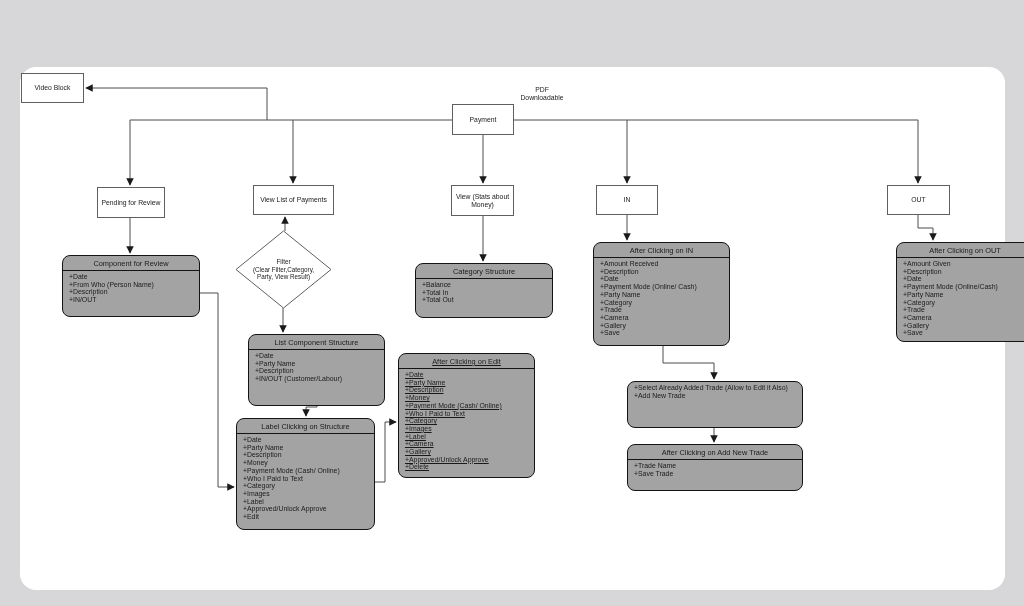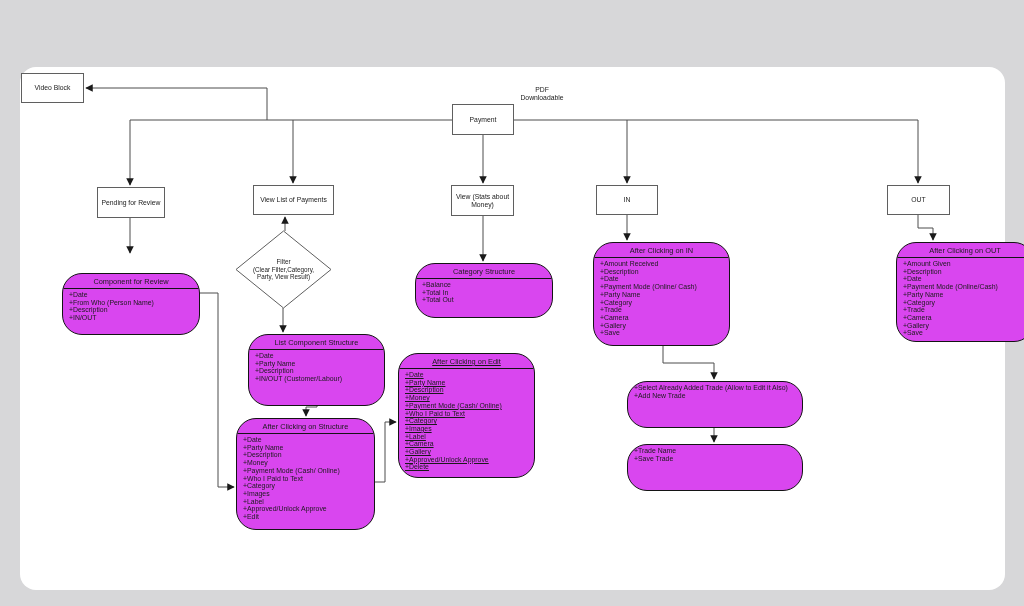--- a/index.html
+++ b/index.html
@@ -18,21 +18,21 @@
   #edge-layer{position:absolute;left:0;top:0;width:1024px;height:606px;}
   .edge{fill:none;stroke:#4c4c4c;stroke-width:1;}
   .diamond-shape{fill:#ffffff;stroke:#5f5f5f;stroke-width:1;}
   .node{position:absolute;box-sizing:border-box;color:#1a1a1a;}
   .rect-node{
     background:#ffffff;border:1px solid #5f5f5f;
     display:flex;align-items:center;justify-content:center;
     text-align:center;font-size:6.8px;line-height:8px;padding:1px 2px;
   }
   .comp-node{
-    background:#d946ef;border:1.4px solid #141414;border-radius:20px;
+    background:#a3a3a3;border:1.4px solid #141414;border-radius:8px;
     overflow:hidden;
   }
   .comp-title{
     text-align:center;font-size:7.4px;line-height:9px;
     padding:3px 2px 2px 2px;border-bottom:1.2px solid #141414;
     white-space:nowrap;
   }
   .comp-fields{padding:2px 2px 2px 6px;}
   .comp-field{font-size:6.9px;line-height:7.7px;white-space:nowrap;}
   .diamond-label{
@@ -94,40 +94,40 @@
       </div>
       <div class="rect-node node" style="left: 596px; top: 185px; width: 62px; height: 30px;">
         <span>IN</span>
       </div>
       <div class="rect-node node" style="left: 887px; top: 185px; width: 63px; height: 30px;">
         <span>OUT</span>
       </div>
       <div class="diamond-label node" style="left: 236px; top: 231px; width: 95px; height: 77px;">Filter
 (Clear Filter,Category,
 Party, View Result)</div>
-      <div class="comp-node node" style="left: 62px; top: 255px; width: 138px; height: 62px; margin-top: 18px;">
+      <div class="comp-node node" style="left: 62px; top: 255px; width: 138px; height: 62px;">
         <div class="comp-title">Component for Review</div>
         <div class="comp-fields">
           <div class="comp-field">+Date</div>
           <div class="comp-field">+From Who (Person Name)</div>
           <div class="comp-field">+Description</div>
           <div class="comp-field">+IN/OUT</div>
         </div>
       </div>
       <div class="comp-node node" style="left: 248px; top: 334px; width: 137px; height: 72px;">
         <div class="comp-title">List Component Structure</div>
         <div class="comp-fields">
           <div class="comp-field">+Date</div>
           <div class="comp-field">+Party Name</div>
           <div class="comp-field">+Description</div>
           <div class="comp-field">+IN/OUT (Customer/Labour)</div>
         </div>
       </div>
       <div class="comp-node node" style="left: 236px; top: 418px; width: 139px; height: 112px;">
-        <div class="comp-title">After Clicking on Structure</div>
+        <div class="comp-title">Label Clicking on Structure</div>
         <div class="comp-fields">
           <div class="comp-field">+Date</div>
           <div class="comp-field">+Party Name</div>
           <div class="comp-field">+Description</div>
           <div class="comp-field">+Money</div>
           <div class="comp-field">+Payment Mode (Cash/ Online)</div>
           <div class="comp-field">+Who I Paid to Text</div>
           <div class="comp-field">+Category</div>
           <div class="comp-field">+Images</div>
           <div class="comp-field">+Label</div>
@@ -191,20 +191,21 @@
           <div class="comp-field">+Save</div>
         </div>
       </div>
       <div class="comp-node node" style="left: 627px; top: 381px; width: 176px; height: 47px;">
         <div class="comp-fields">
           <div class="comp-field">+Select Already Added Trade (Allow to Edit it Also)</div>
           <div class="comp-field">+Add New Trade</div>
         </div>
       </div>
       <div class="comp-node node" style="left: 627px; top: 444px; width: 176px; height: 47px;">
+        <div class="comp-title">After Clicking on Add New Trade</div>
         <div class="comp-fields">
           <div class="comp-field">+Trade Name</div>
           <div class="comp-field">+Save Trade</div>
         </div>
       </div>
       <div class="float-label node" style="left: 512px; top: 86px; width: 60px; height: 16px;">PDF
 Downloadable</div>
     </div>
 </div>
 

